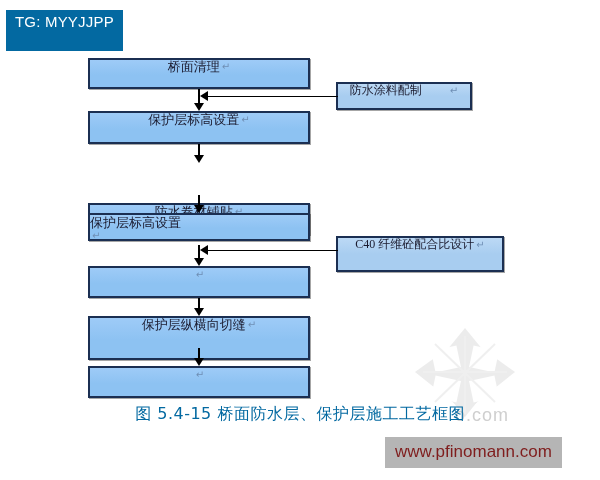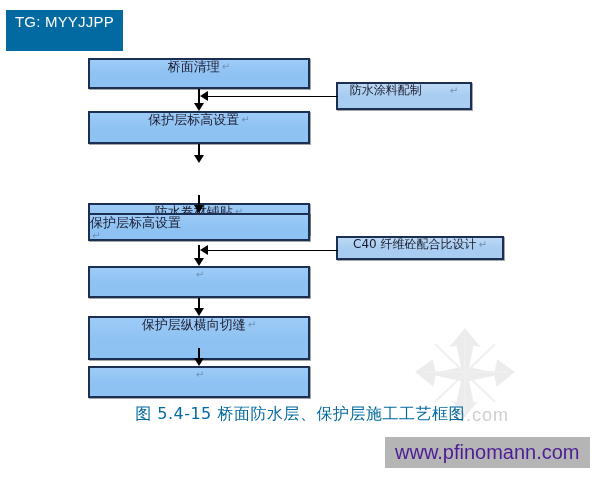--- a/index.html
+++ b/index.html
@@ -129,22 +129,22 @@
     white-space: nowrap;
     letter-spacing: 0.5px;
   }
 
   
   #watermark-bar {
     position: absolute;
     left: 385px;
     top: 437px;
     background: #b5b5b5;
-    color: #4c1d95;
-    font-size: 20px;
+    color: #7f1d1d;
+    font-size: 17px;
     line-height: 26px;
     padding: 2px 10px 3px 10px;
     white-space: nowrap;
     font-family: "Liberation Sans", sans-serif;
   }
 </style>
 </head>
 <body>
 
 <div id="canvas">
@@ -202,21 +202,21 @@
 
   <div class="node" style="left:88px; top:366px; width:222px; height:32px;">
       <span class="pilcrow">↵</span>
   </div>
 
   <div class="node side-node" style="left:336px; top:82px; width:136px; height:28px;gap:26px;">
     <span>防水涂料配制</span>
       <span class="pilcrow">↵</span>
   </div>
 
-  <div class="node side-node" style="left:336px; top:236px; width:168px; height:24px;">
+  <div class="node side-node" style="left:336px; top:236px; width:168px; height:36px;font-family:Liberation Serif, serif;">
     <span>C40 纤维砼配合比设计</span>
       <span class="pilcrow">↵</span>
   </div>
 
   <div class="vline" style="left:198px; top:89px; height:15px;"></div>
   <div class="arrow-down" style="left:194px; top:103px;"></div>
 
   <div class="vline" style="left:198px; top:144px; height:12px;"></div>
   <div class="arrow-down" style="left:194px; top:155px;"></div>
 

